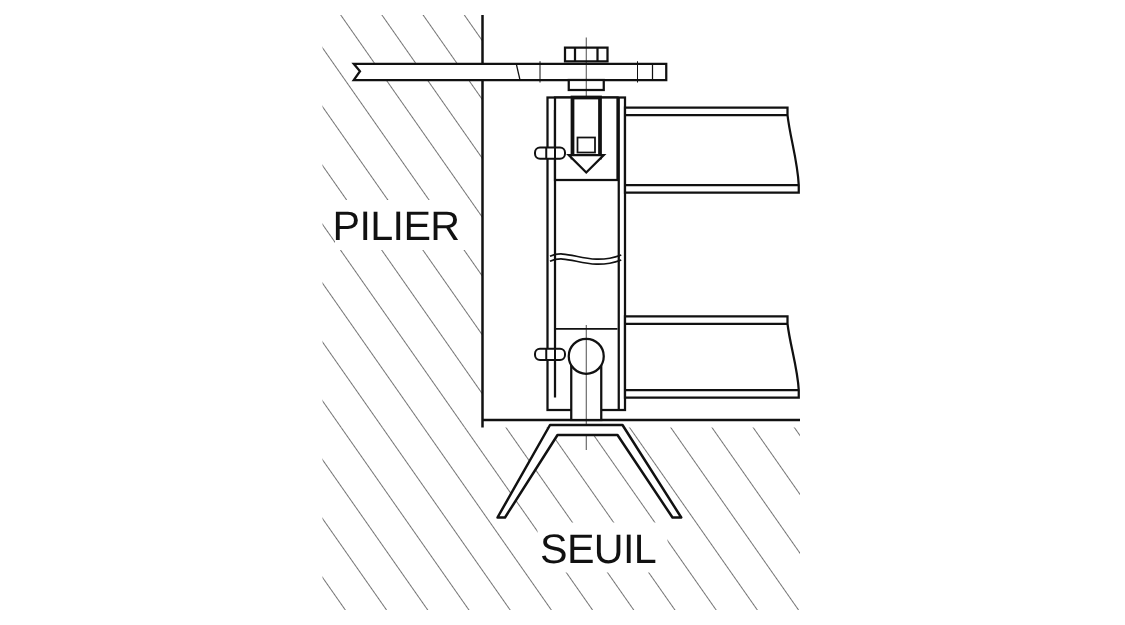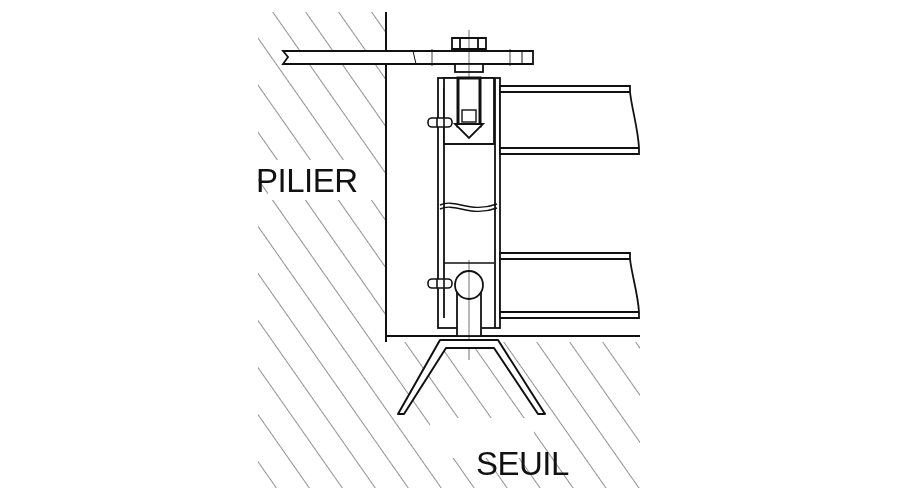--- a/index.html
+++ b/index.html
@@ -97,14 +97,14 @@
     <path d="M500,253 L630,253 L630,259 C632,276 638,294 639,312 L639,318 L500,318 Z"></path>
     <line x1="500" y1="259" x2="630" y2="259"></line>
     <line x1="500" y1="312" x2="639" y2="312"></line>
   </g>
 
   <g stroke="#111" stroke-width="2" fill="#fff" stroke-linejoin="round">
     <path d="M398,414 L440,340 L498,340 L545,414 L538,414 L494,348 L446,348 L404,414 Z"></path>
   </g>
 </svg>
 
-<div class="label" style="left:256px; top:162px;">PILIER</div>
-<div class="label" style="left:432px; top:445px;margin-left:44px;">SEUIL</div>
+<div class="label" style="left:266px; top:162px;">PILIER</div>
+<div class="label" style="left:432px; top:420px;">SEUIL</div>
 
 </body></html>

